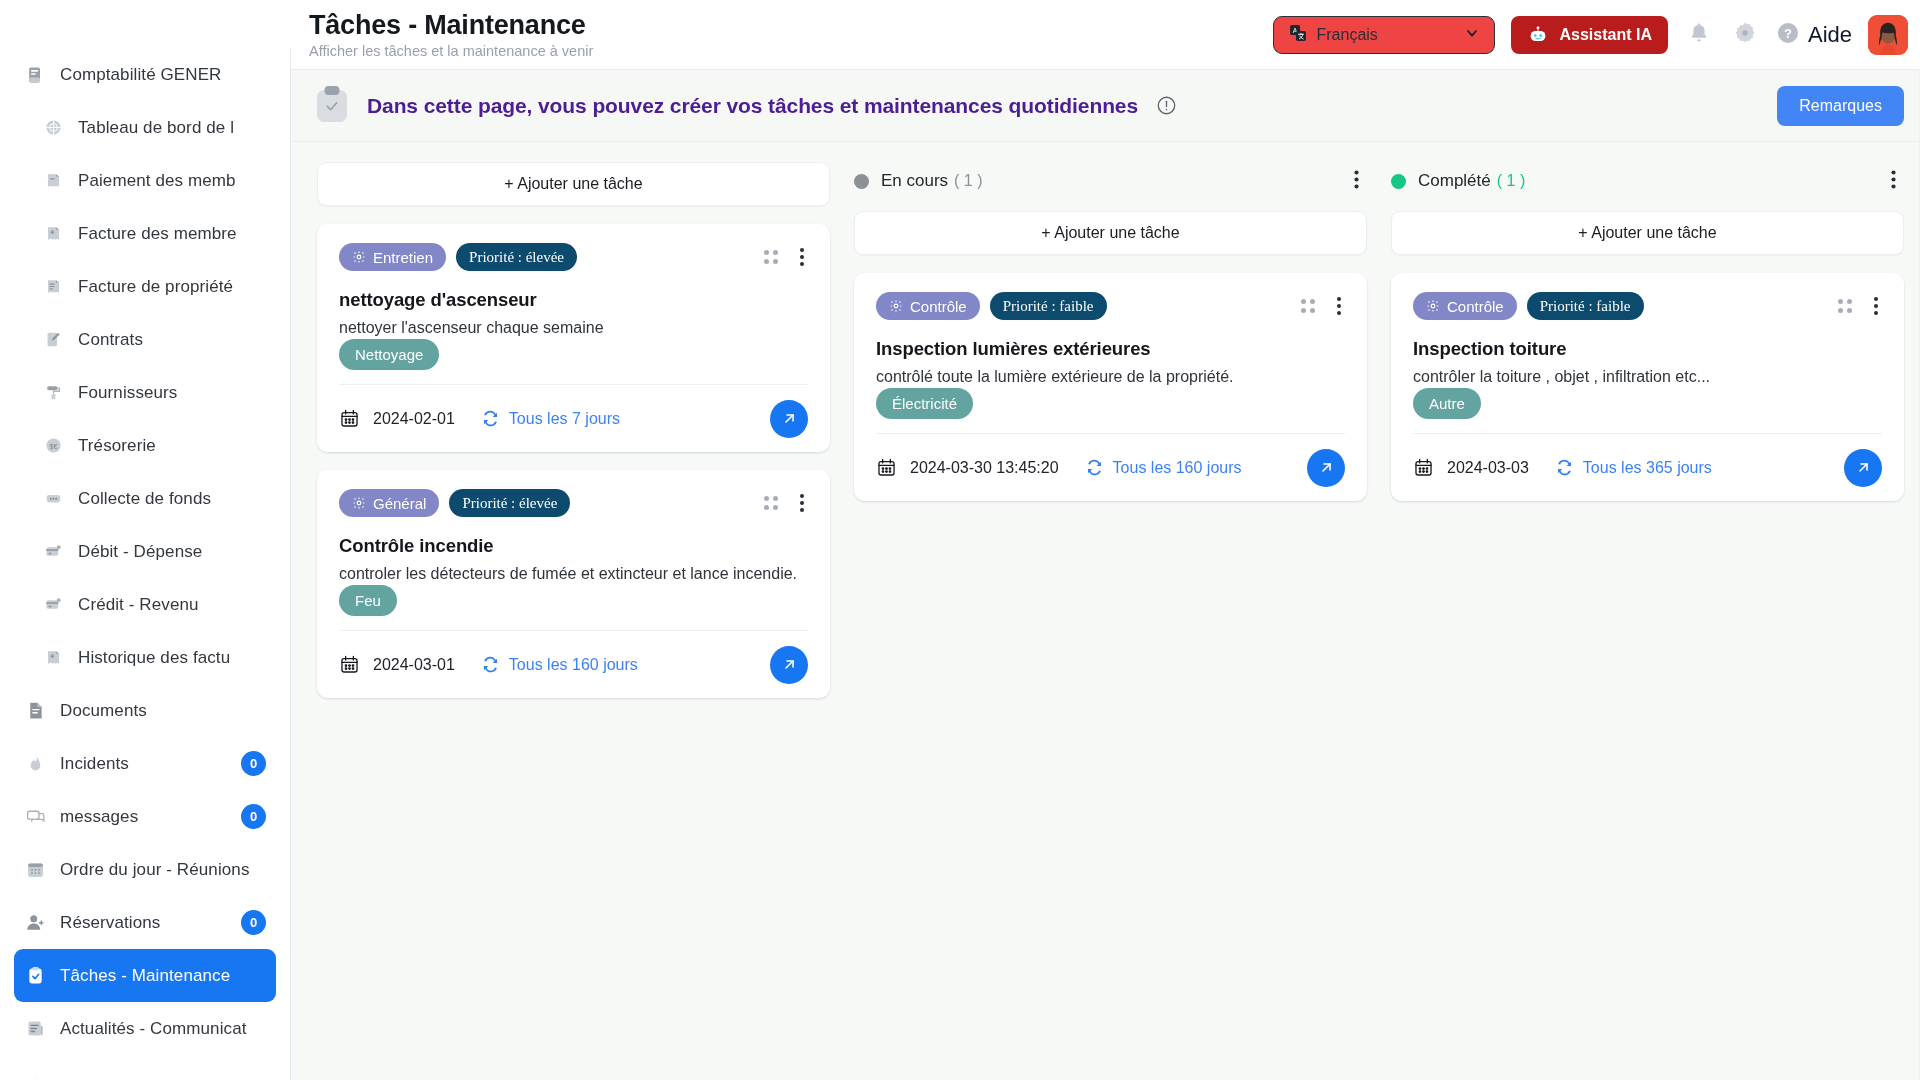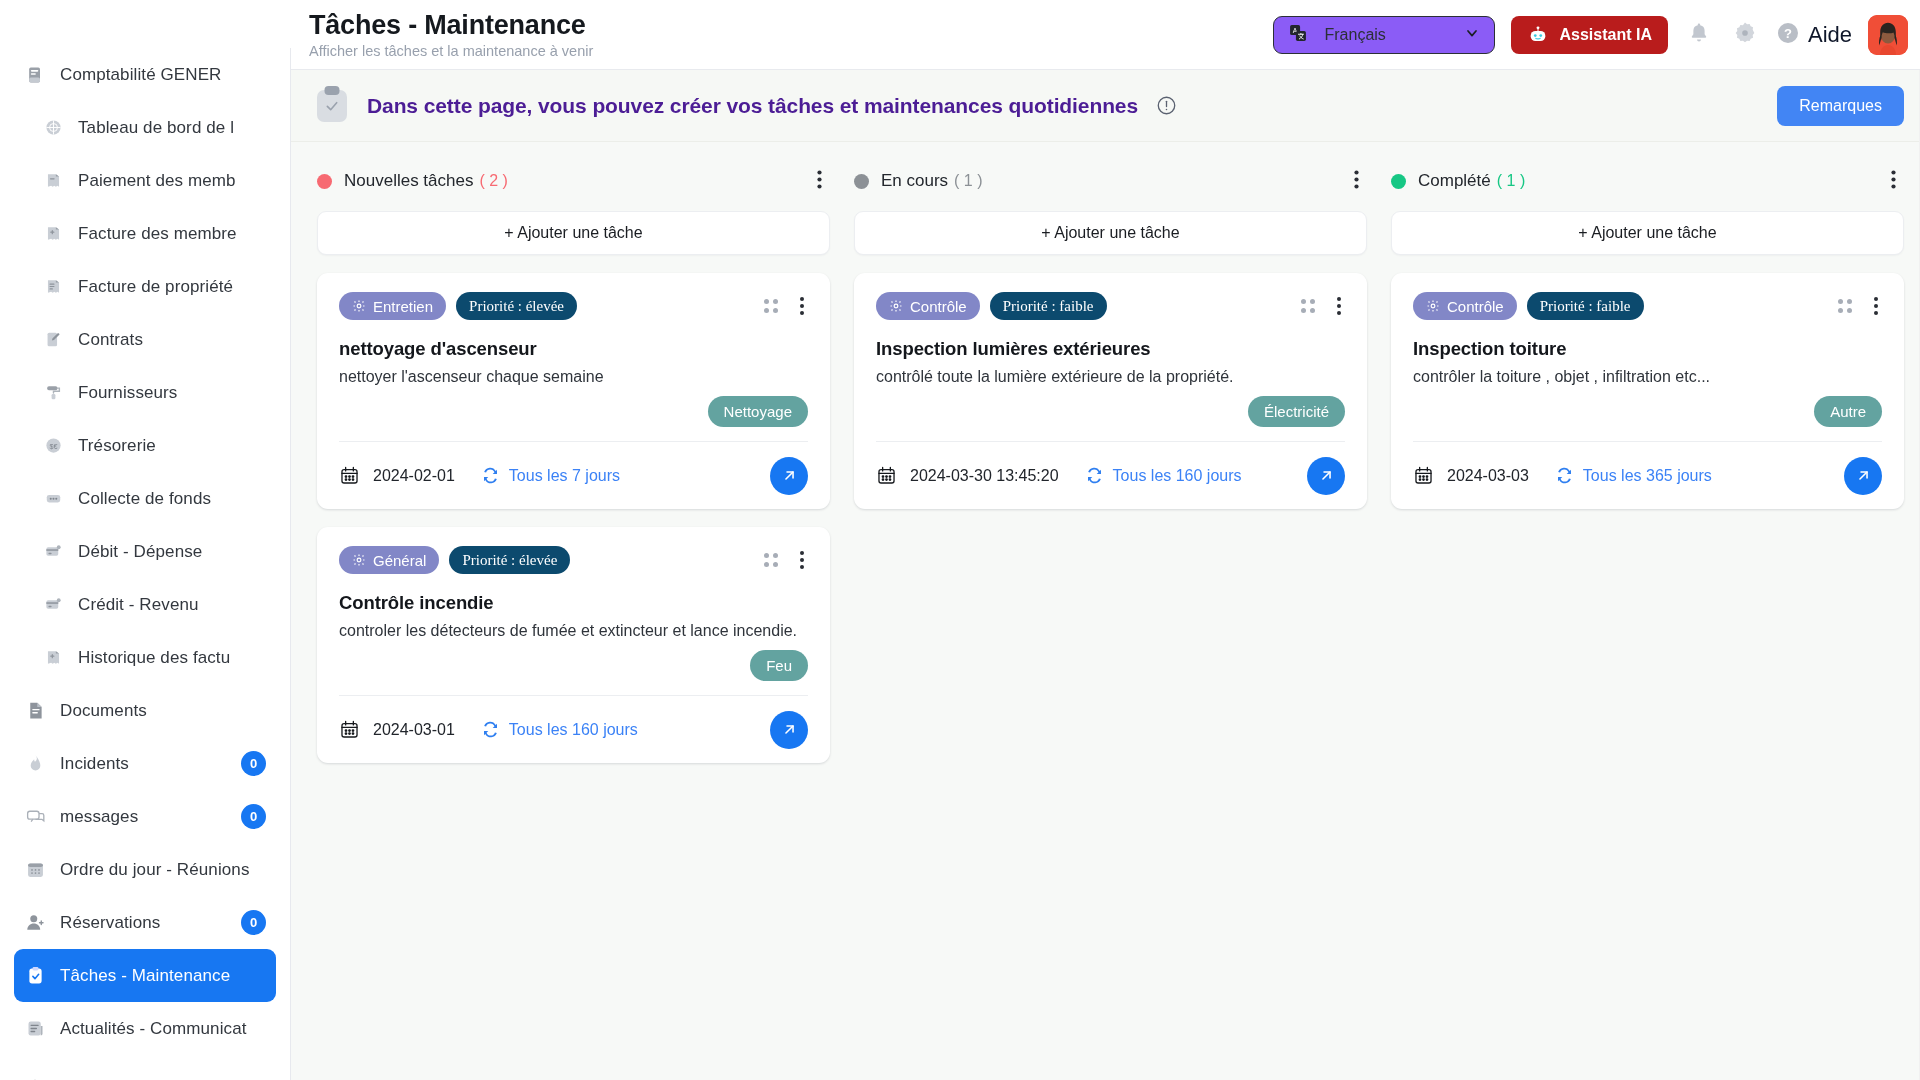--- a/index.html
+++ b/index.html
@@ -65,22 +65,22 @@
     flex: 0 0 70px;
   }
   .title-wrap { display: flex; flex-direction: column; justify-content: center; }
   .page-title { font-size: 27px; font-weight: 700; color: #15191e; line-height: 1.12; letter-spacing: -.2px; }
   .page-sub { font-size: 14.5px; color: #98a0ad; margin-top: 3px; }
   .top-right { margin-left: auto; display: flex; align-items: center; gap: 16px; }
 
   .lang-select {
     width: 222px; height: 38px;
     border: 1px solid #2b2f36; border-radius: 9px;
-    display: flex; align-items: center; gap: 16px;
-    padding: 0 14px; background: #8b5cf6; cursor: pointer;
+    display: flex; align-items: center; gap: 8px;
+    padding: 0 14px; background: #ef4444; cursor: pointer;
   }
   .lang-select .lang-text { font-size: 16px; color: #2b2f36; }
   .lang-select .chev { margin-left: auto; }
 
   .ia-btn {
     height: 38px; background: #b91c1c; border-radius: 8px;
     display: flex; align-items: center; gap: 10px;
     padding: 0 16px; cursor: pointer; border: none;
   }
   .ia-btn span { color: #fff; font-size: 16px; font-weight: 600; }
@@ -154,21 +154,21 @@
   .chip-cat { background: #8287c7; }
   .chip-prio { background: #0c4a6e; margin-left: 10px; font-family: Liberation Serif, serif; }
   .card-actions { margin-left: auto; display: flex; align-items: center; gap: 18px; padding-top: 3px; }
   .grip { display: grid; grid-template-columns: 5px 5px; grid-gap: 4px; cursor: grab; }
   .grip i { width: 5px; height: 5px; background: #a7adb7; border-radius: 50%; display: block; }
   .kebab { display: flex; flex-direction: column; gap: 3px; cursor: pointer; padding: 2px 4px; }
   .kebab i { width: 4px; height: 4px; background: #2a2e35; border-radius: 50%; display: block; }
 
   .card-title { font-size: 18.5px; font-weight: 700; color: #14171c; margin-top: 18px; letter-spacing: -.1px; }
   .card-desc { font-size: 16px; color: #2d3views; color: #2f343b; margin-top: 5px; line-height: 1.45; }
-  .tag-row { display: flex; justify-content: flex-end; margin-top: 8px; }
+  .tag-row { display: flex; margin-top: 0; }
   .tag {
     background: #63a3a0; color: #fff; font-size: 15px;
     height: 31px; border-radius: 16px; padding: 0 16px;
     display: inline-flex; align-items: center;
   }
   .card-foot {
     border-top: 1px solid #eceef1;
     margin-top: 14px;
     height: 68px; display: flex; align-items: center; gap: 0;
   }
@@ -497,32 +497,20 @@
             <circle cx="12" cy="12" r="9.4"></circle>
             <path d="M12 7.2v6" stroke-linecap="round"></path>
             <circle cx="12" cy="16.6" r=".9" fill="#5a6170" stroke="none"></circle>
           </svg>
       </div>
       <button class="remarques-btn">Remarques</button>
     </div>
 
     <div class="board" id="board">
         <div class="column">
-          <div class="col-head">
-            <span class="dot" style="background:#f76a72"></span>
-            <span class="col-title">Nouvelles tâches</span>
-            <span class="col-count" style="color:#f76a72">( 2 )</span>
-            <span class="col-menu">
-       <svg width="5" height="19" viewBox="0 0 5 19">
-                <circle cx="2.5" cy="2.5" r="2.1" fill="#2a2e35"></circle>
-                <circle cx="2.5" cy="9.5" r="2.1" fill="#2a2e35"></circle>
-                <circle cx="2.5" cy="16.5" r="2.1" fill="#2a2e35"></circle>
-              </svg>
-     </span>
-          </div>
           <div class="add-task">+ Ajouter une tâche</div>
           <div class="card">
       <div class="card-top">
         <span class="chip chip-cat">
           <span style="display:flex">
             <svg width="14" height="14" viewBox="0 0 24 24" fill="none" stroke="#fff" stroke-width="2">
                     <circle cx="12" cy="12" r="3.2"></circle>
                     <path d="M12 2.6v2.4M12 19v2.4M4.3 4.3l1.7 1.7M18 18l1.7 1.7M2.6 12H5M19 12h2.4M4.3 19.7L6 18M18 6l1.7-1.7"></path>
                   </svg>
           </span>

